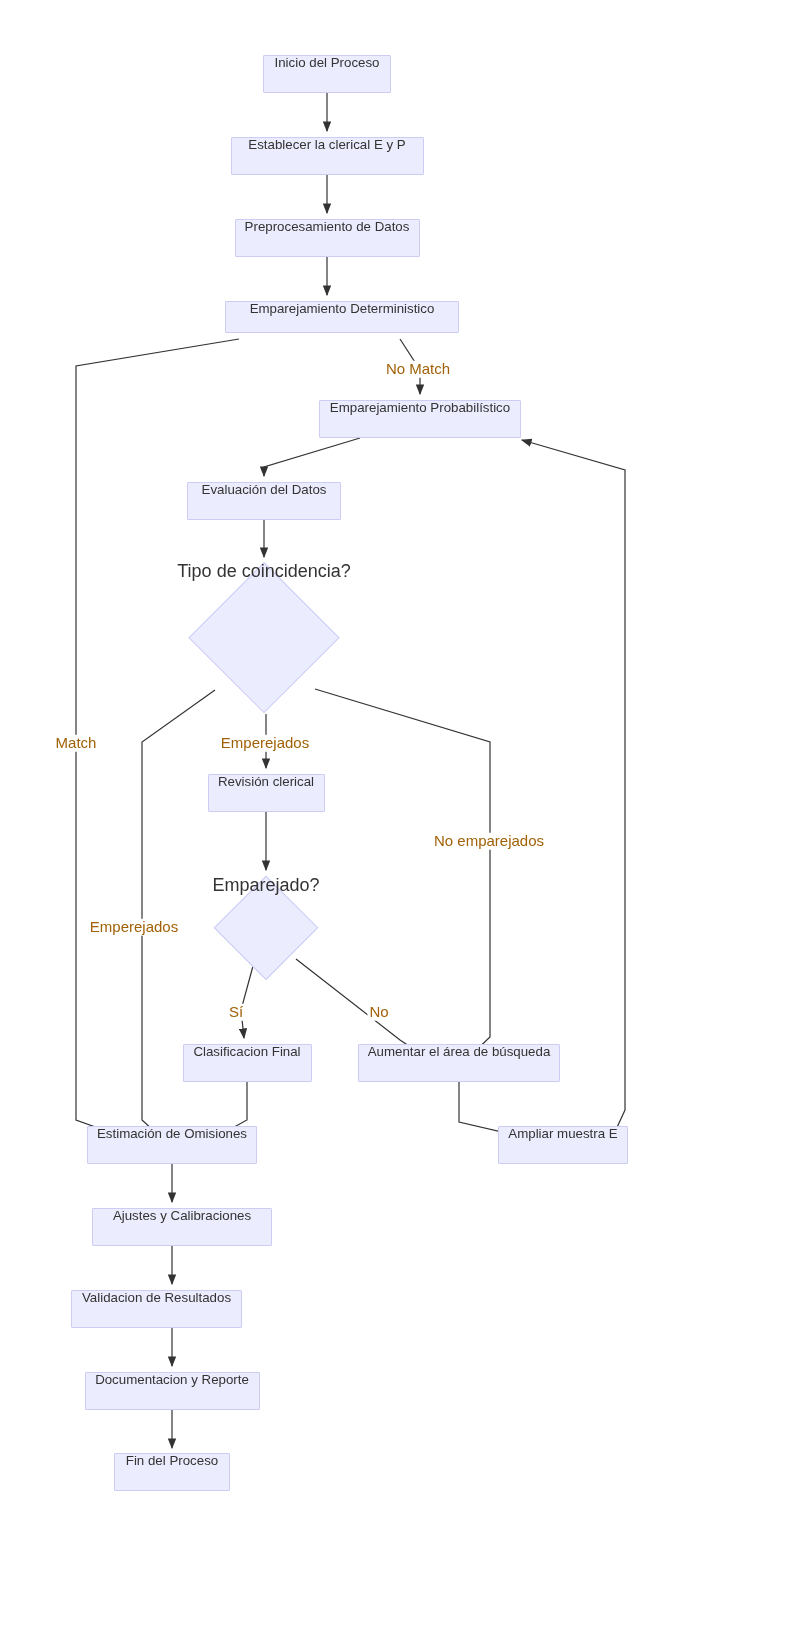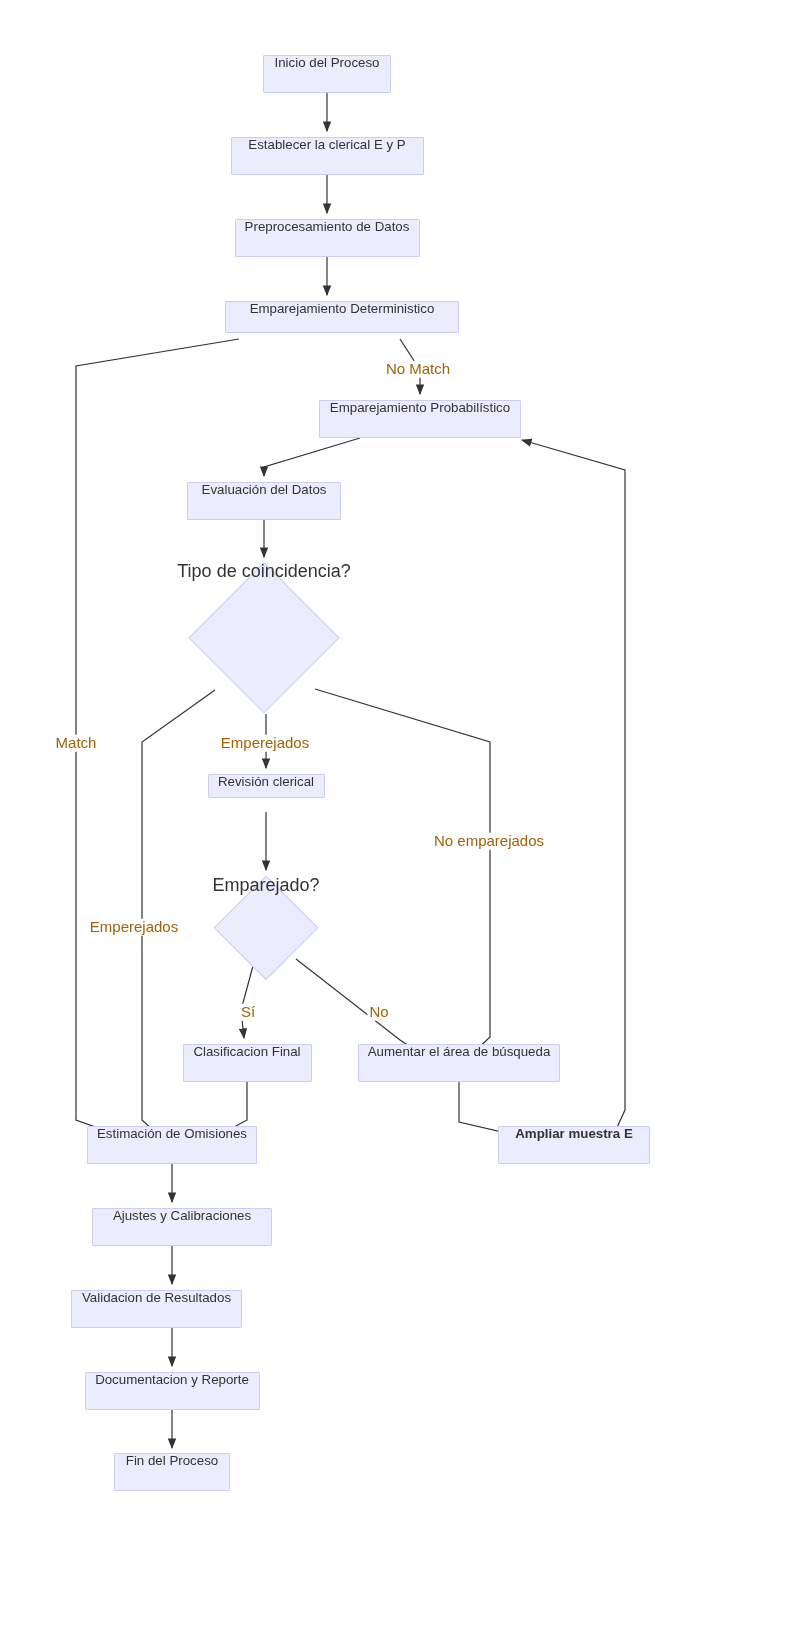--- a/index.html
+++ b/index.html
@@ -122,37 +122,37 @@
       <div class="node rect" style="left: 319px; top: 400px; width: 202px; height: 38px;">
         <span>Emparejamiento Probabilístico</span>
       </div>
       <div class="node rect" style="left: 187px; top: 482px; width: 154px; height: 38px;">
         <span>Evaluación del Datos</span>
       </div>
       <div class="node diamond-wrap" style="left: 188px; top: 562px; width: 152px; height: 152px;">
         <div class="diamond-shape" style="width: 107.48px; height: 107.48px;"></div>
         <span class="diamond-label">Tipo de coincidencia?</span>
       </div>
-      <div class="node rect" style="left: 207.5px; top: 774px; width: 117px; height: 24px;">
+      <div class="node rect" style="left: 207.5px; top: 774px; width: 117px; height: 38px;">
         <span>Revisión clerical</span>
       </div>
       <div class="node diamond-wrap" style="left: 213.5px; top: 875.5px; width: 105px; height: 105px;">
         <div class="diamond-shape" style="width: 74.2462px; height: 74.2462px;"></div>
         <span class="diamond-label">Emparejado?</span>
       </div>
       <div class="node rect" style="left: 182.5px; top: 1044px; width: 129px; height: 38px;">
         <span>Clasificacion Final</span>
       </div>
       <div class="node rect" style="left: 358px; top: 1044px; width: 202px; height: 38px;">
         <span>Aumentar el área de búsqueda</span>
       </div>
       <div class="node rect" style="left: 87px; top: 1126px; width: 170px; height: 38px;">
         <span>Estimación de Omisiones</span>
       </div>
-      <div class="node rect" style="left: 498px; top: 1126px; width: 152px; height: 38px; font-weight: bold;">
+      <div class="node rect" style="left: 498px; top: 1126px; width: 130px; height: 38px;">
         <span>Ampliar muestra E</span>
       </div>
       <div class="node rect" style="left: 92px; top: 1208px; width: 180px; height: 38px;">
         <span>Ajustes y Calibraciones</span>
       </div>
       <div class="node rect" style="left: 71px; top: 1290px; width: 171px; height: 38px;">
         <span>Validacion de Resultados</span>
       </div>
       <div class="node rect" style="left: 84.5px; top: 1372px; width: 175px; height: 38px;">
         <span>Documentacion y Reporte</span>
@@ -160,16 +160,16 @@
       <div class="node rect" style="left: 114px; top: 1453px; width: 116px; height: 38px;">
         <span>Fin del Proceso</span>
       </div>
     </div>
   <div id="label-layer">
       <div class="edge-label" style="left: 76px; top: 743px;">Match</div>
       <div class="edge-label" style="left: 418px; top: 369px;">No Match</div>
       <div class="edge-label" style="left: 134px; top: 927px;">Emperejados</div>
       <div class="edge-label" style="left: 265px; top: 743px;">Emperejados</div>
       <div class="edge-label" style="left: 489px; top: 841px;">No emparejados</div>
-      <div class="edge-label" style="left: 248px; top: 1012px;">Sí</div>
+      <div class="edge-label" style="left: 236px; top: 1012px;">Sí</div>
       <div class="edge-label" style="left: 379px; top: 1012px;">No</div>
     </div>
 </div>
 
 </body></html>

